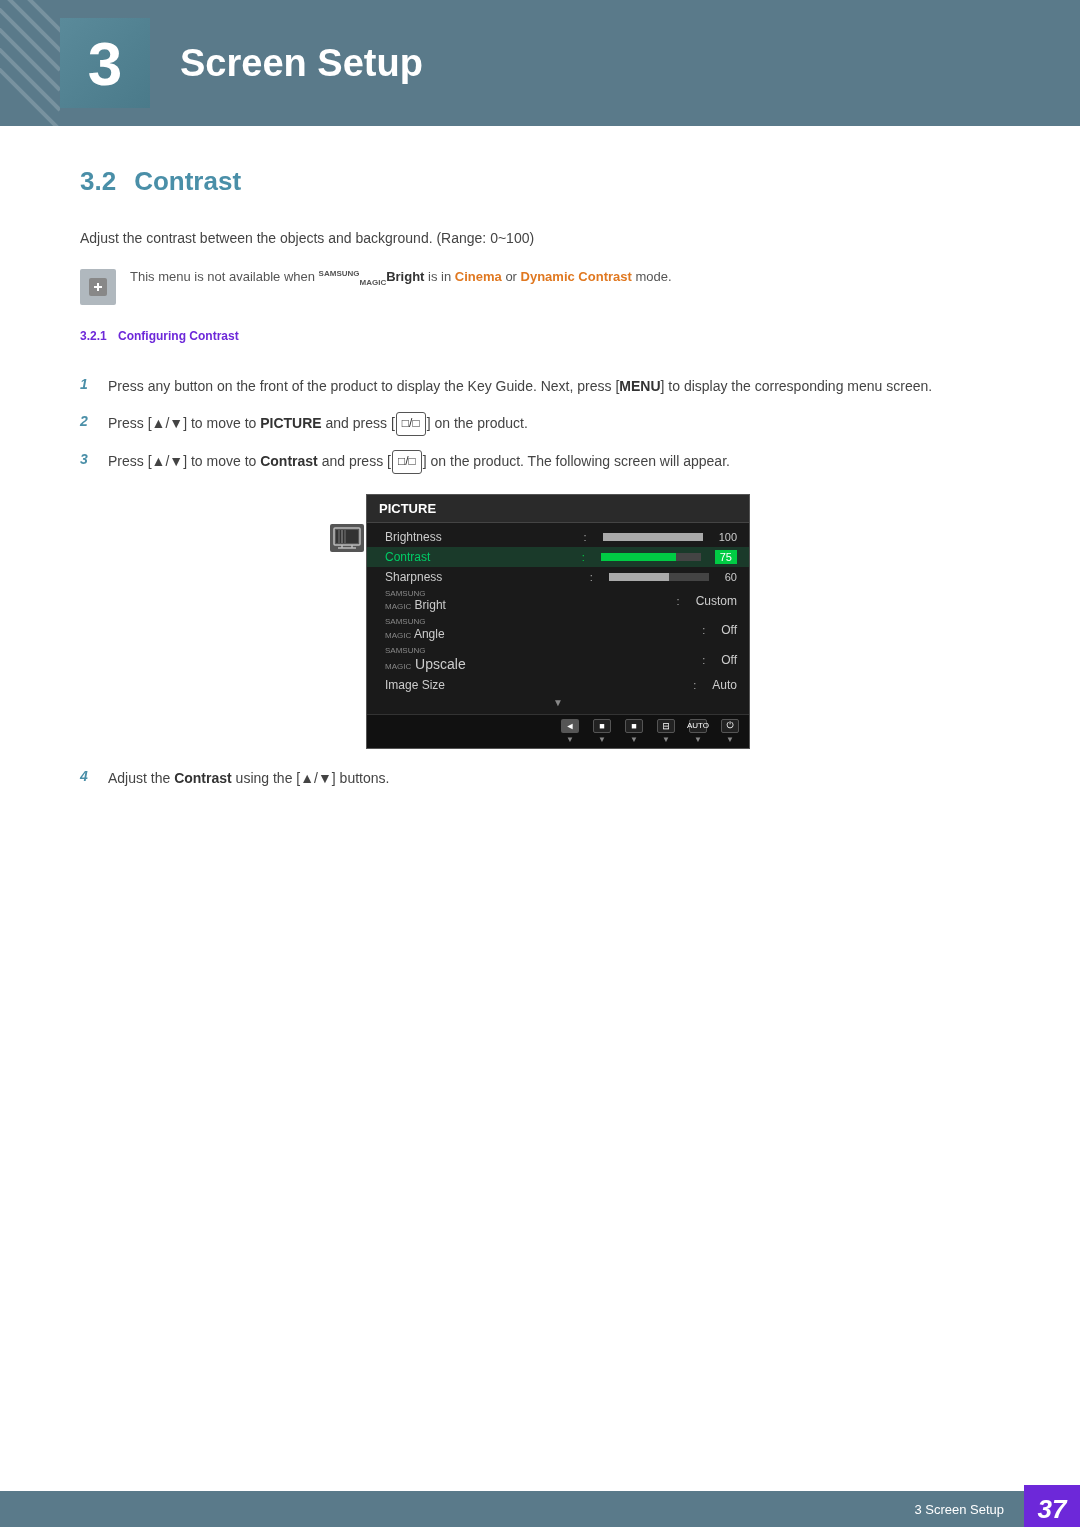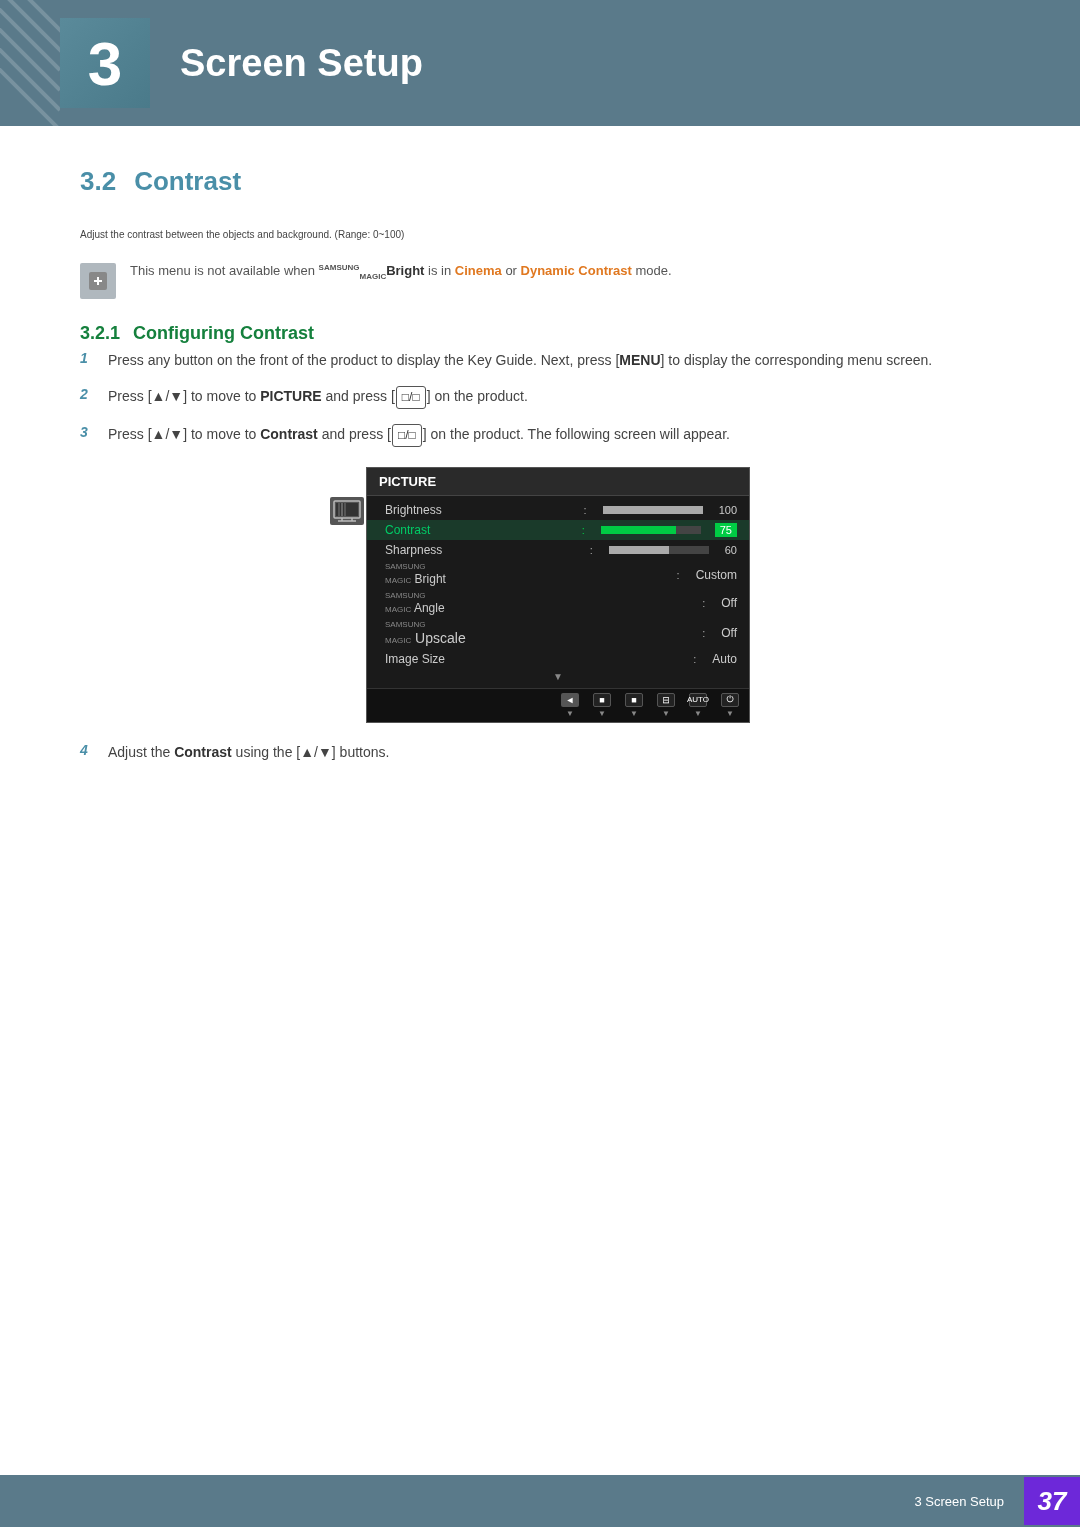--- a/index.html
+++ b/index.html
@@ -60,21 +60,21 @@
       margin-right: 18px;
     }
     .section-title {
       font-size: 26px;
       font-weight: bold;
       color: #4a8fa8;
     }
 
     
     .body-text {
-      font-size: 10px;
+      font-size: 14px;
       color: #444;
       margin-bottom: 14px;
       line-height: 1.6;
     }
 
     
     .note-box {
       display: flex;
       align-items: flex-start;
       margin: 18px 0 24px 0;
@@ -94,24 +94,24 @@
       margin-top: 2px;
     }
     .note-text {
       font-size: 13px;
       color: #555;
       line-height: 1.6;
     }
 
     
     .subsection-heading {
-      font-size: 18px;
-      font-weight: bold;
-      color: #15803d;
-      margin-bottom: 5px;
+      font-size: 12px;
+      font-weight: bold;
+      color: #6d28d9;
+      margin-bottom: 32px;
       margin-top: 6px;
     }
     .subsection-number {
       margin-right: 8px;
     }
 
     
     .steps-list {
       list-style: none;
       padding: 0;
@@ -279,21 +279,21 @@
       font-size: 8px;
       color: #888;
     }
 
     
     .page-footer {
       position: absolute;
       bottom: 0;
       left: 0;
       right: 0;
-      height: 52px;
+      height: 36px;
       background: #5a7a8a;
       display: flex;
       align-items: center;
       justify-content: flex-end;
       padding: 0 0 0 0;
     }
     .footer-text {
       font-size: 13px;
       color: #fff;
       padding-right: 20px;

